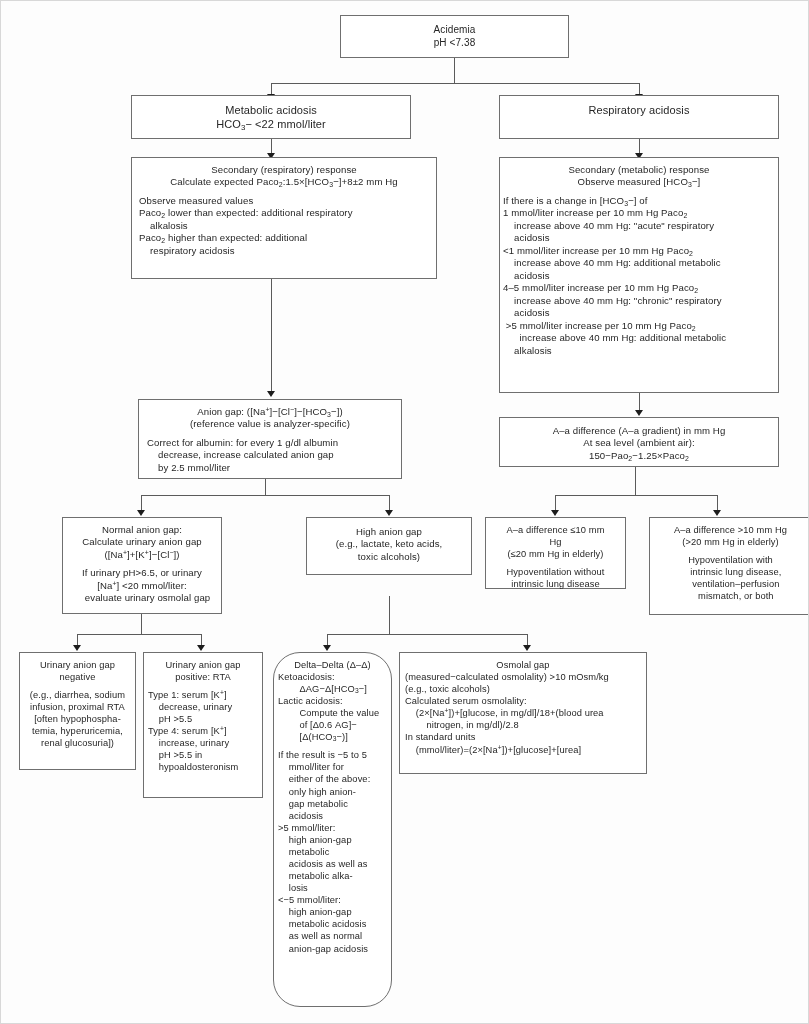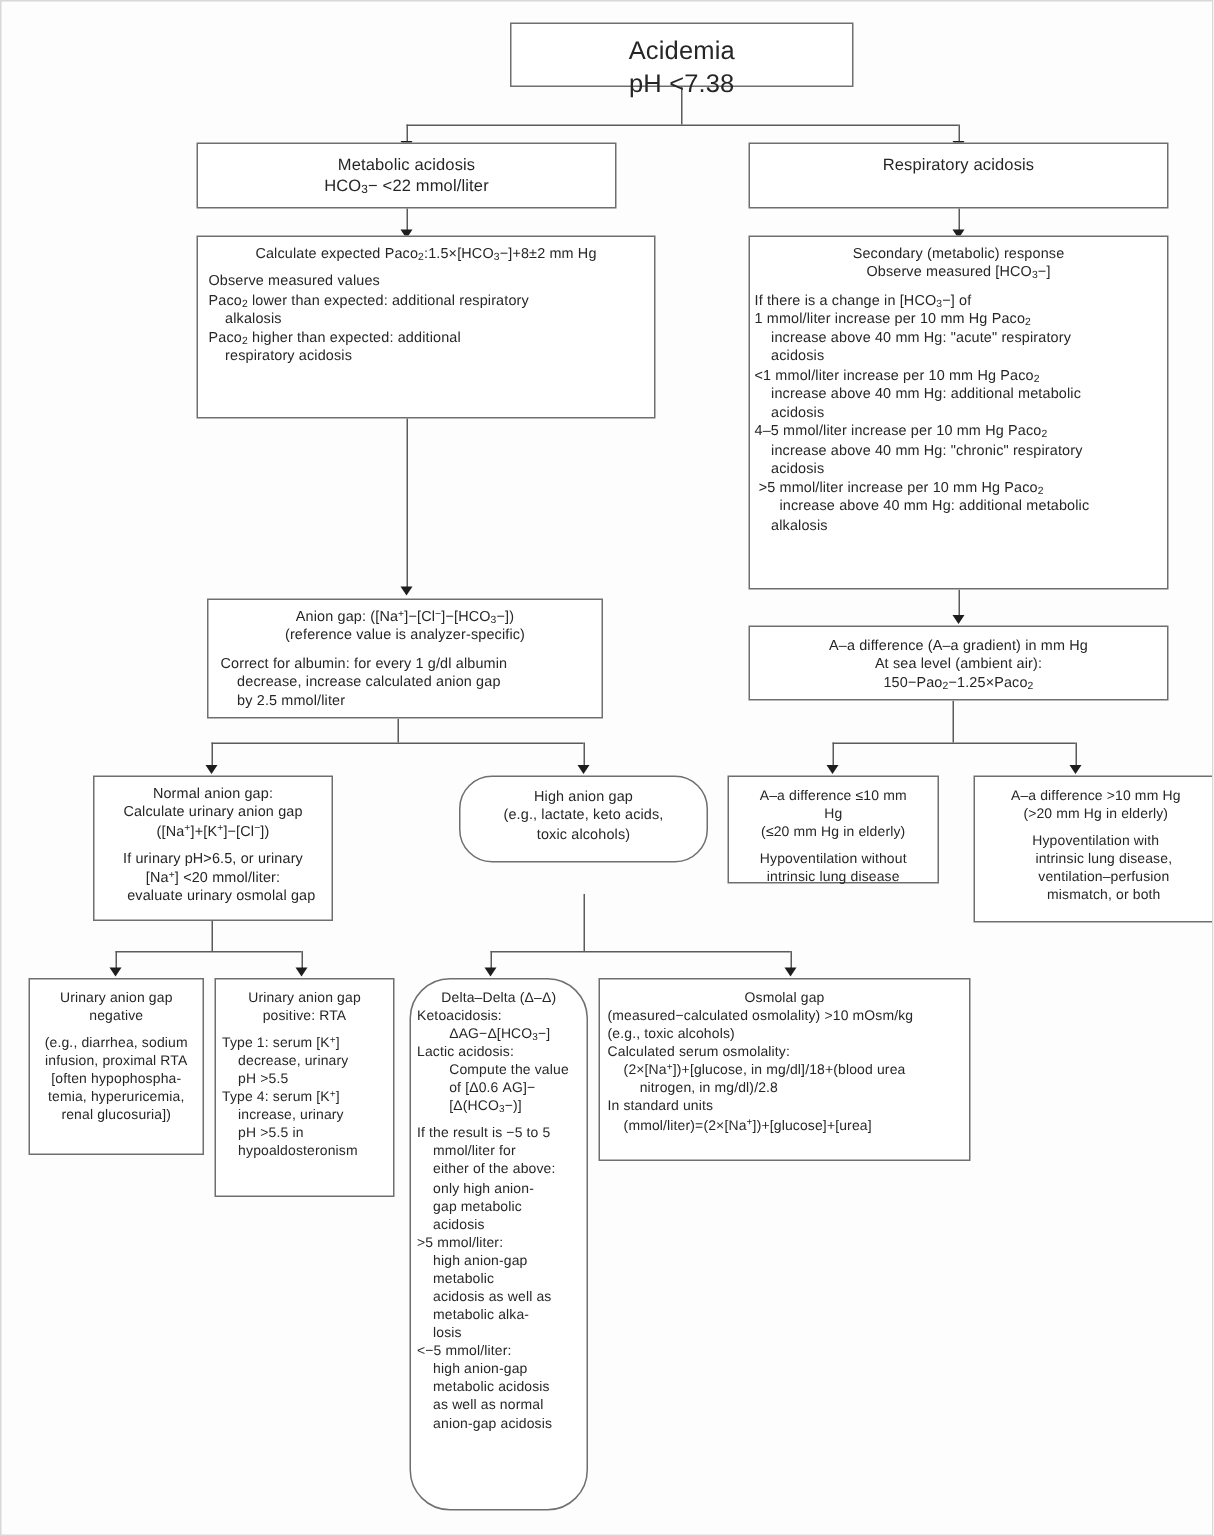--- a/index.html
+++ b/index.html
@@ -91,35 +91,36 @@
   <div class="v" style="left:200px;top:633px;height:12px;"></div>
   <div class="arrow" style="left:196px;top:644px;"></div>
 
   <div class="v" style="left:388px;top:595px;height:38px;"></div>
   <div class="h" style="left:326px;top:633px;width:200px;"></div>
   <div class="v" style="left:326px;top:633px;height:12px;"></div>
   <div class="arrow" style="left:322px;top:644px;"></div>
   <div class="v" style="left:526px;top:633px;height:12px;"></div>
   <div class="arrow" style="left:522px;top:644px;"></div>
 
-  <div class="box c" style="left:339px;top:14px;width:229px;height:43px;font-size:17px;padding-top:7px;">
+  <div class="box c" style="left:339px;top:14px;width:229px;height:43px;font-size:10px;padding-top:7px;">
     <span class="ln">Acidemia</span>
     <span class="ln">pH &lt;7.38</span>
   </div>
 
   <div class="box c" style="left:130px;top:94px;width:280px;height:44px;font-size:11px;padding-top:7px;">
     <span class="ln">Metabolic acidosis</span>
     <span class="ln">HCO<sub>3</sub>− &lt;22 mmol/liter</span>
   </div>
 
   <div class="box c" style="left:498px;top:94px;width:280px;height:44px;font-size:11px;padding-top:7px;">
     <span class="ln">Respiratory acidosis</span>
   </div>
 
   <div class="box l" style="left:130px;top:156px;width:306px;height:122px;font-size:9.6px;padding:6px 7px;">
+    <span class="ln c">Secondary (respiratory) response</span>
     <span class="ln c">Calculate expected Paco<sub>2</sub>:1.5×[HCO<sub>3</sub>−]+8±2 mm Hg</span>
     <span class="gap"></span>
     <span class="ln">Observe measured values</span>
     <span class="ln">Paco<sub>2</sub> lower than expected: additional respiratory</span>
     <span class="ln">&nbsp;&nbsp;&nbsp;&nbsp;alkalosis</span>
     <span class="ln">Paco<sub>2</sub> higher than expected: additional</span>
     <span class="ln">&nbsp;&nbsp;&nbsp;&nbsp;respiratory acidosis</span>
   </div>
 
   <div class="box l" style="left:498px;top:156px;width:280px;height:236px;font-size:9.6px;padding:6px 3px;">
@@ -159,21 +160,21 @@
   <div class="box c" style="left:61px;top:516px;width:160px;height:97px;font-size:9.6px;padding:6px 5px;">
     <span class="ln">Normal anion gap:</span>
     <span class="ln">Calculate urinary anion gap</span>
     <span class="ln">([Na<sup>+</sup>]+[K<sup>+</sup>]−[Cl<sup>−</sup>])</span>
     <span class="gap"></span>
     <span class="ln">If urinary pH&gt;6.5, or urinary</span>
     <span class="ln">[Na<sup>+</sup>] &lt;20 mmol/liter:</span>
     <span class="ln">&nbsp;&nbsp;&nbsp;&nbsp;evaluate urinary osmolal gap</span>
   </div>
 
-  <div class="box c" style="left:305px;top:516px;width:166px;height:58px;font-size:9.6px;padding:8px 5px;border-radius:22px;">
+  <div class="box c" style="left:305px;top:516px;width:166px;height:58px;font-size:9.6px;padding:8px 5px;">
     <span class="ln">High anion gap</span>
     <span class="ln">(e.g., lactate, keto acids,</span>
     <span class="ln">toxic alcohols)</span>
   </div>
 
   <div class="box c" style="left:484px;top:516px;width:141px;height:72px;font-size:9.3px;padding:6px 20px;">
     <span class="ln">A–a difference ≤10 mm Hg</span>
     <span class="ln">(≤20 mm Hg in elderly)</span>
     <span class="gap"></span>
     <span class="ln">Hypoventilation without</span>

